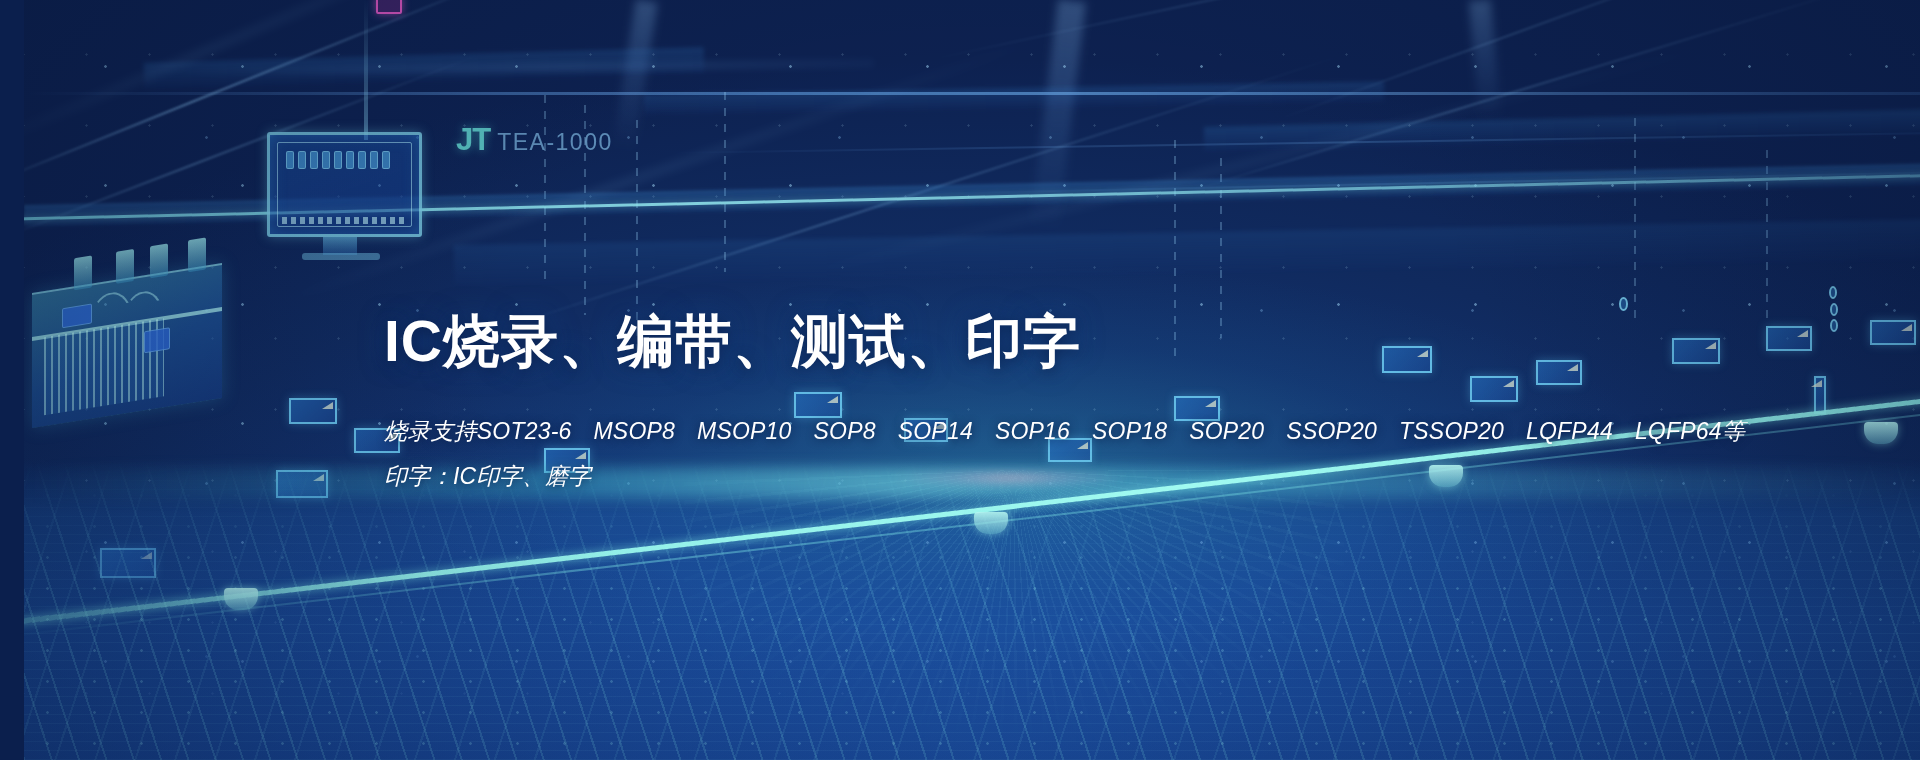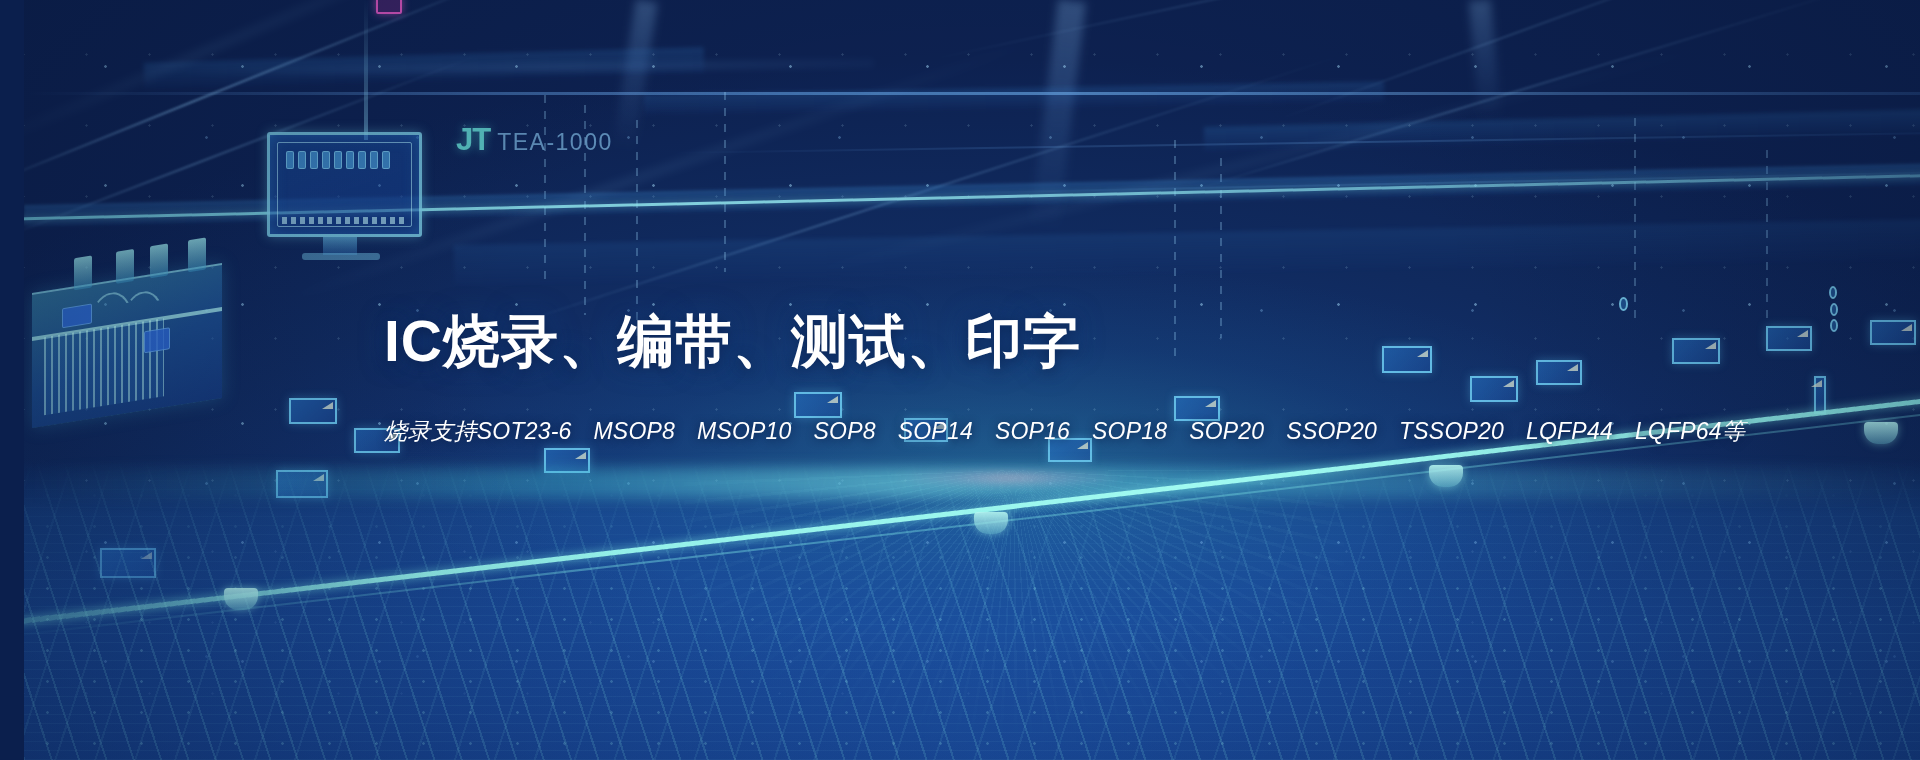--- a/index.html
+++ b/index.html
@@ -478,17 +478,18 @@
   <div class="rail-foot" style="left:1405px;top:465px;"></div>
   <div class="rail-foot" style="left:1840px;top:422px;"></div>
 
   <div class="copy">
     <h1 class="headline">IC烧录、编带、测试、印字</h1>
 
     <div class="sublist">
       <div class="subline packages">
         <span class="pkg">烧录支持SOT23-6</span><span class="pkg">MSOP8</span><span class="pkg">MSOP10</span><span class="pkg">SOP8</span><span class="pkg">SOP14</span><span class="pkg">SOP16</span><span class="pkg">SOP18</span><span class="pkg">SOP20</span><span class="pkg">SSOP20</span><span class="pkg">TSSOP20</span><span class="pkg">LQFP44</span><span class="pkg">LQFP64等</span>
       </div>
+      <div class="subline">印字：IC印字、磨字</div>
     </div>
   </div>
 
   <div class="vignette"></div>
 </div>
 
 </body></html>

